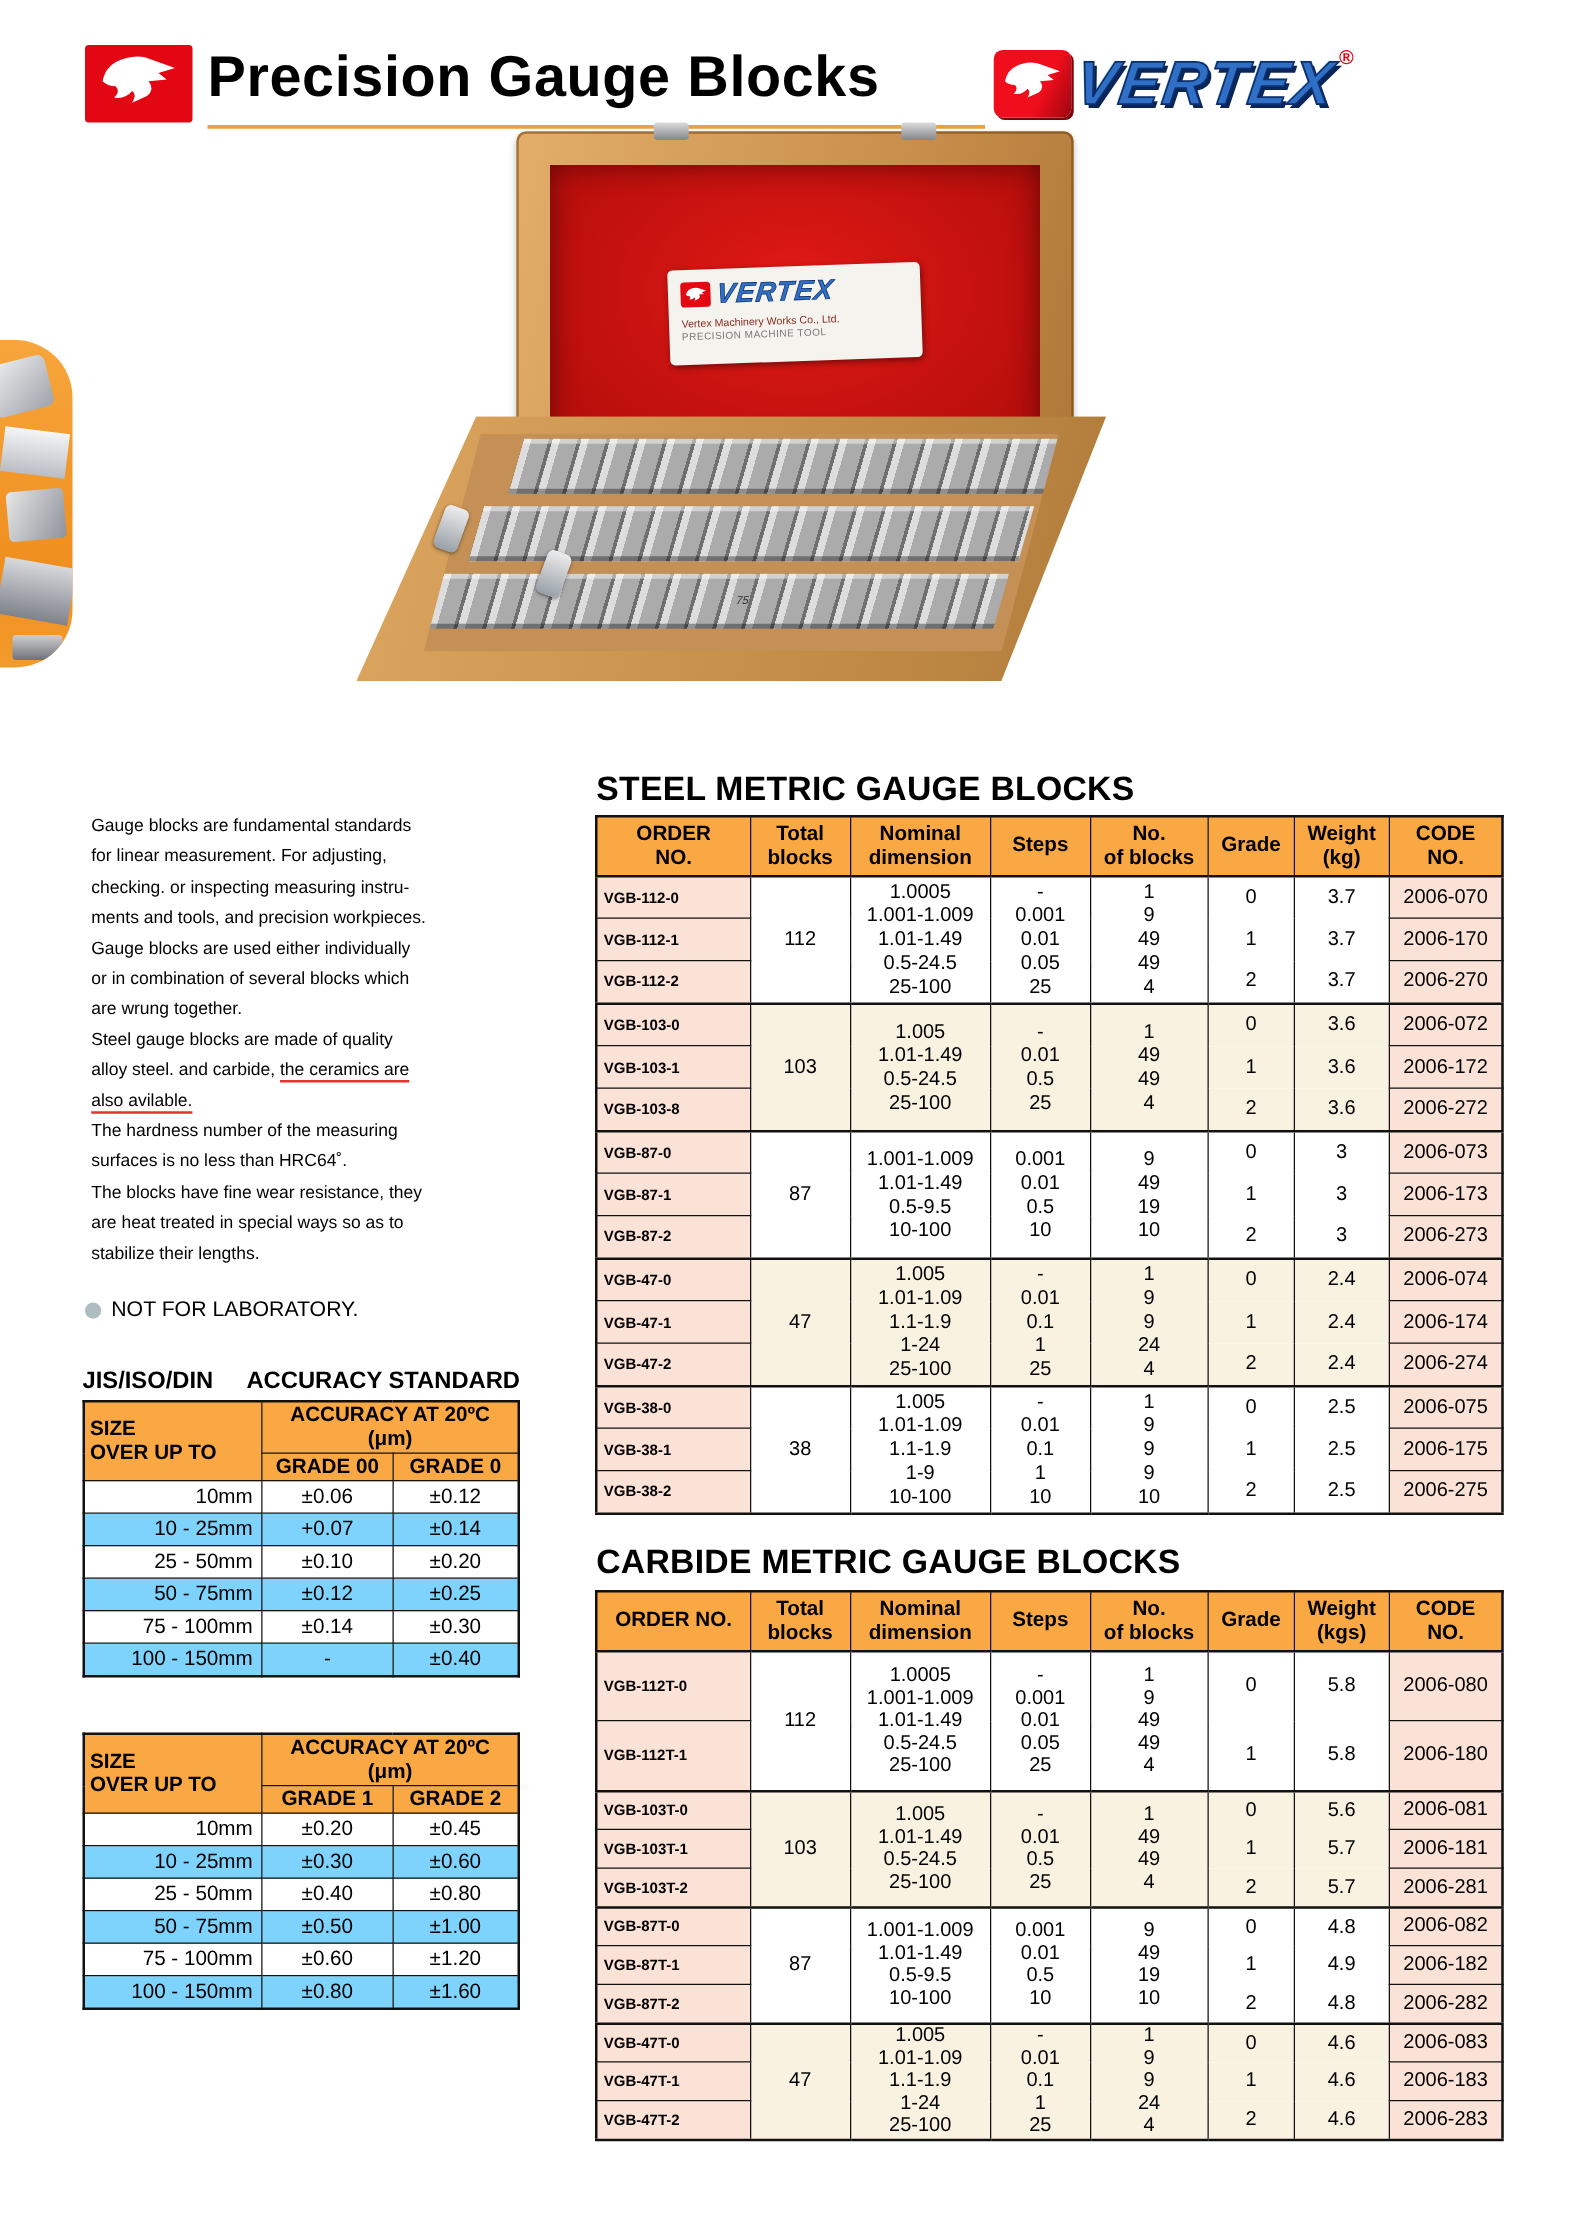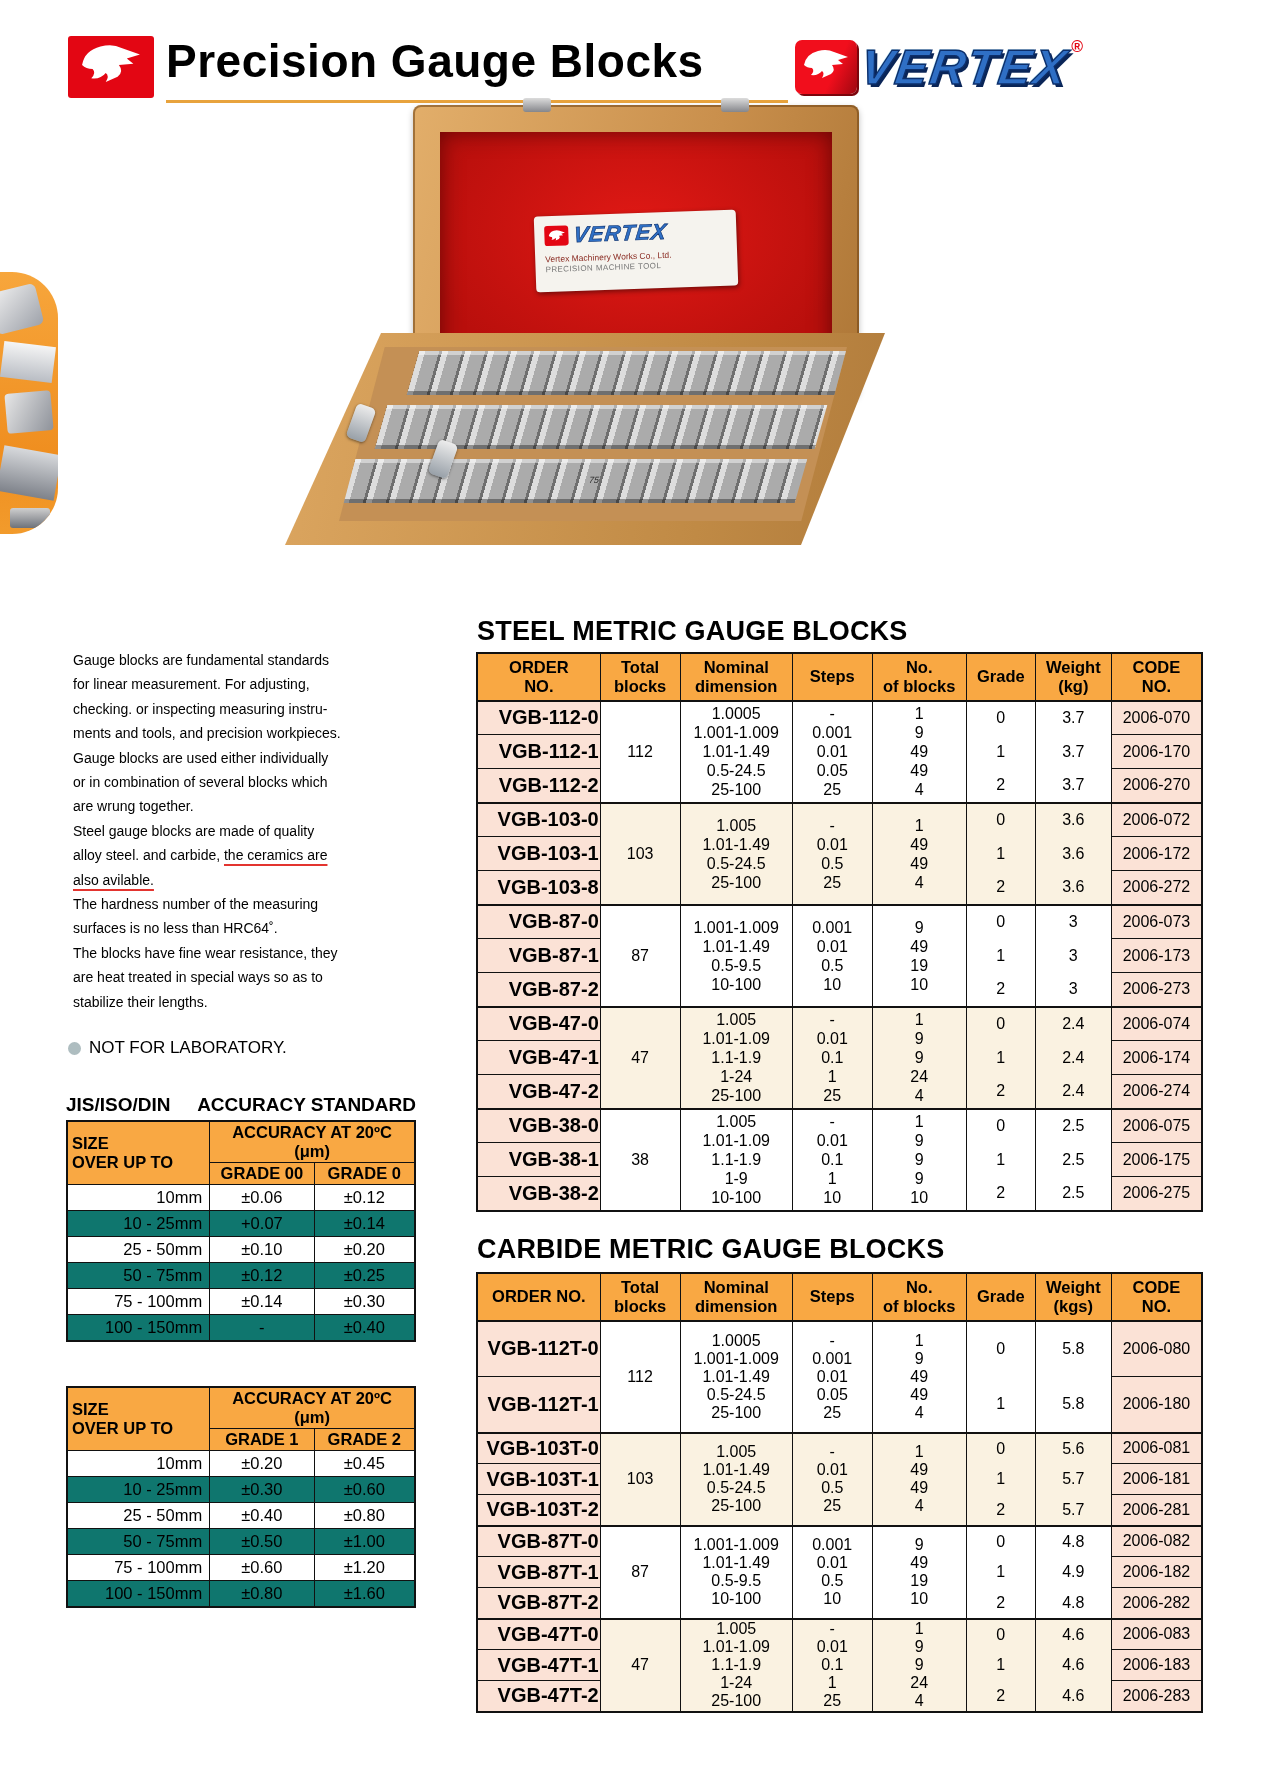--- a/index.html
+++ b/index.html
@@ -84,36 +84,36 @@
   .acc-head{position:absolute;left:66px;top:1094px;width:350px;display:flex;justify-content:space-between;
             font-weight:bold;font-size:19px;}
   .acc-mount{position:absolute;width:350px;}
   #acc1-mount{left:66px;top:1120px;} #acc2-mount{left:66px;top:1386px;}
   table.acc{width:100%;border-collapse:collapse;border:2.5px solid #111;table-layout:fixed;
             font-size:16.5px;background:#fff;}
   table.acc th{background:#F9A843;border:1.4px solid #111;font-weight:bold;padding:1px 4px;font-size:16.5px;}
   table.acc th.size{text-align:left;white-space:pre-line;line-height:1.18;}
   table.acc td{border:1.2px solid #111;text-align:center;height:23px;padding:1px 16px;}
   table.acc td.size{text-align:right;padding-right:7px;}
-  table.acc tr.cream td{background:#0f766e;}
+  table.acc tr.cream td{background:#7dd3fc;}
 
   
   .sec-title{position:absolute;font-size:27px;font-weight:bold;letter-spacing:.2px;}
   .steel-title{left:477px;top:616px;} .carbide-title{left:477px;top:1234px;}
   #steel-mount{position:absolute;left:476px;top:652px;width:727px;}
   #carbide-mount{position:absolute;left:476px;top:1272px;width:727px;}
   table.metric{width:100%;border-collapse:collapse;border:2.5px solid #111;table-layout:fixed;
                text-align:center;font-size:16px;background:#fff;}
   table.metric th{background:#F9A843;font-weight:bold;border:1.4px solid #111;border-bottom:2px solid #111;
                   line-height:1.14;font-size:16.5px;padding:4px 1px;white-space:pre-line;}
   table.metric td{border-left:1.2px solid #111;padding:0 1px;}
   table.metric td.mid{white-space:pre-line;line-height:19px;border-bottom:2px solid #111;}
   table.metric.carbide td.mid{line-height:18px;}
-  table.metric td.order{border:1.2px solid #111;background:#FBE2D6;font-weight:bold;text-align:right;
-                        padding-left:5px;font-size:20px;}
+  table.metric td.order{border:1.2px solid #111;background:#FBE2D6;font-weight:bold;text-align:left;
+                        padding-left:5px;font-size:12px;}
   table.metric td.code{border:1.2px solid #111;background:#FBE2D6;}
   table.metric tr.cream td:not(.order):not(.code){background:#FAF2E1;}
   table.metric tr.glast td{border-bottom:2px solid #111;}
 
   
   .footer{position:absolute;left:55px;top:1818px;height:27px;display:flex;font-weight:bold;}
   .f-page{width:58px;background:#F6A52F;color:#fff;font-size:17px;display:flex;align-items:center;justify-content:center;}
   .f-bar{width:400px;background:#F8DCA8;color:#555;font-size:17.5px;line-height:27px;padding-left:14px;letter-spacing:.3px;}
 </style>
 </head>

